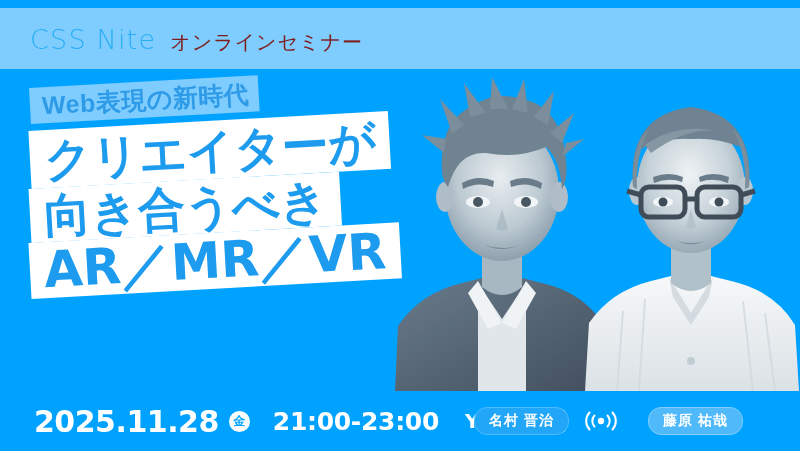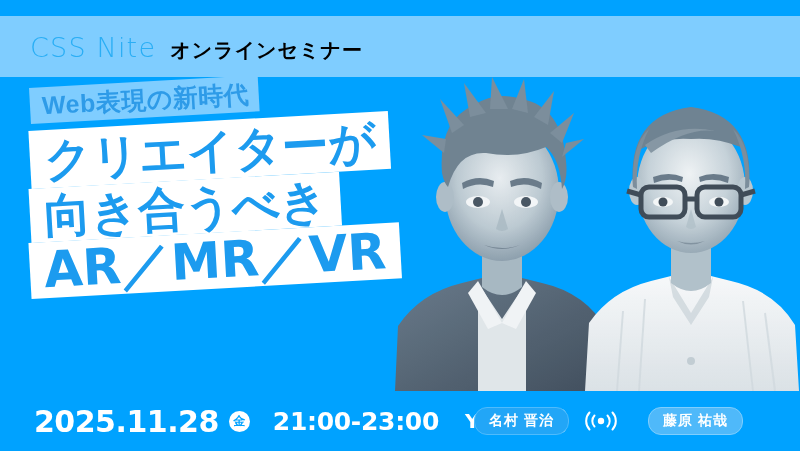--- a/index.html
+++ b/index.html
@@ -15,21 +15,21 @@
     position: relative;
     width: 800px;
     height: 451px;
     overflow: hidden;
     background: #00A2FF;
   }
 
   
   #header-strip {
     position: absolute;
-    left: 0; top: 16px;
+    left: 0; top: 8px;
     width: 800px;
     height: 61px;
     background: #7FCDFF;
     z-index: 6;
   }
   #brand-row {
     position: absolute;
     left: 30px;
     top: 16px;
     display: flex;
@@ -40,22 +40,22 @@
   #brand-name {
     font-size: 27px;
     letter-spacing: 1.2px;
     color: #2AAEF5;
     font-weight: 300;
     font-family: "DejaVu Sans", sans-serif;
   }
   #brand-sub {
     font-size: 20px;
     letter-spacing: 1px;
-    color: #000000;
-    font-weight: 700;
+    color: #7f1d1d;
+    font-weight: 400;
   }
 
   
   #photo-area {
     position: absolute;
     right: 0;
     top: 61px;
     width: 420px;
     height: 330px;
     z-index: 2;

